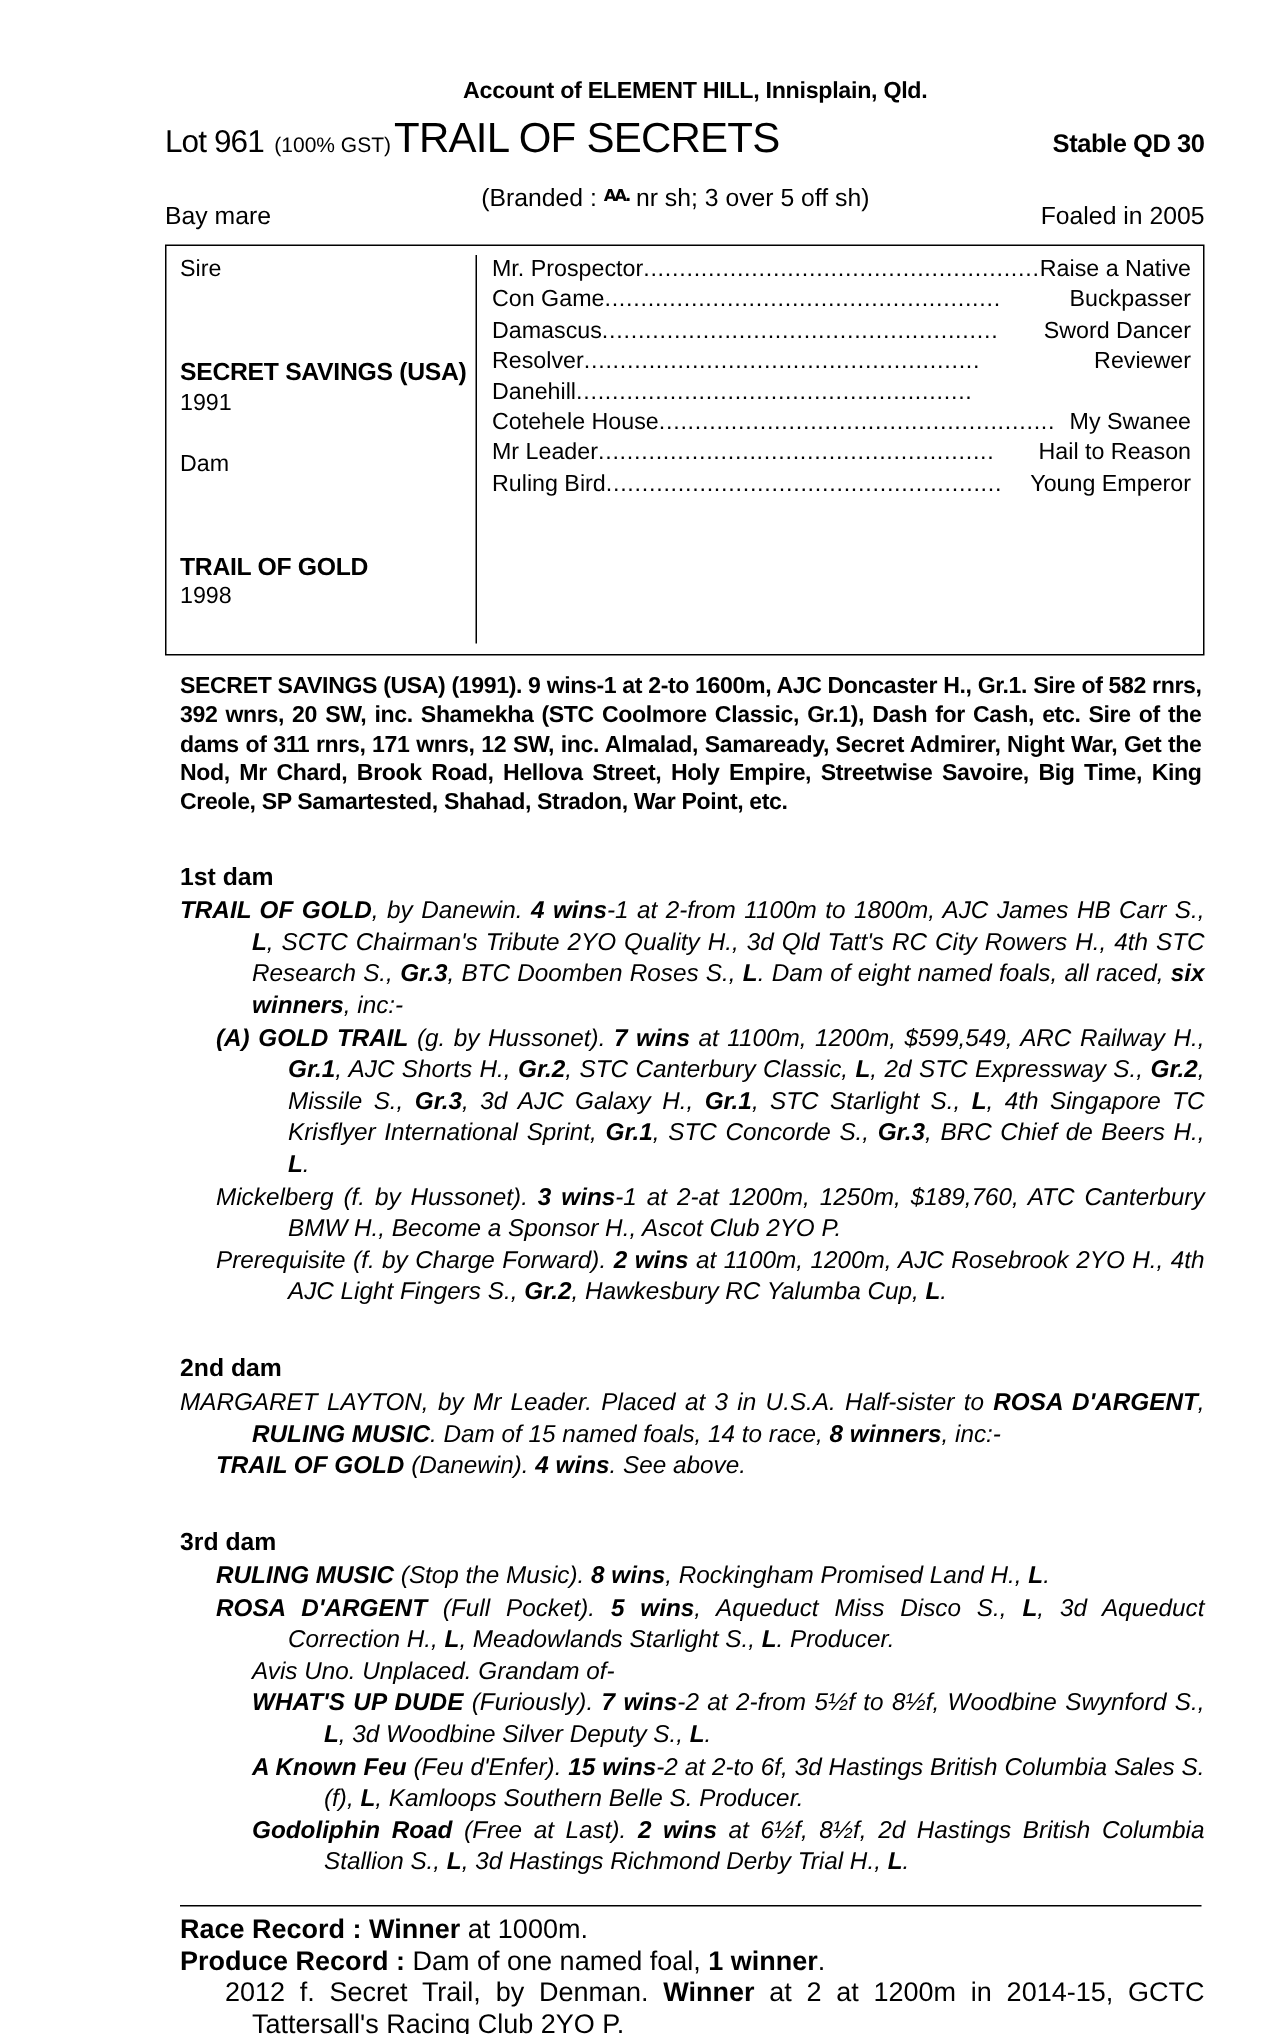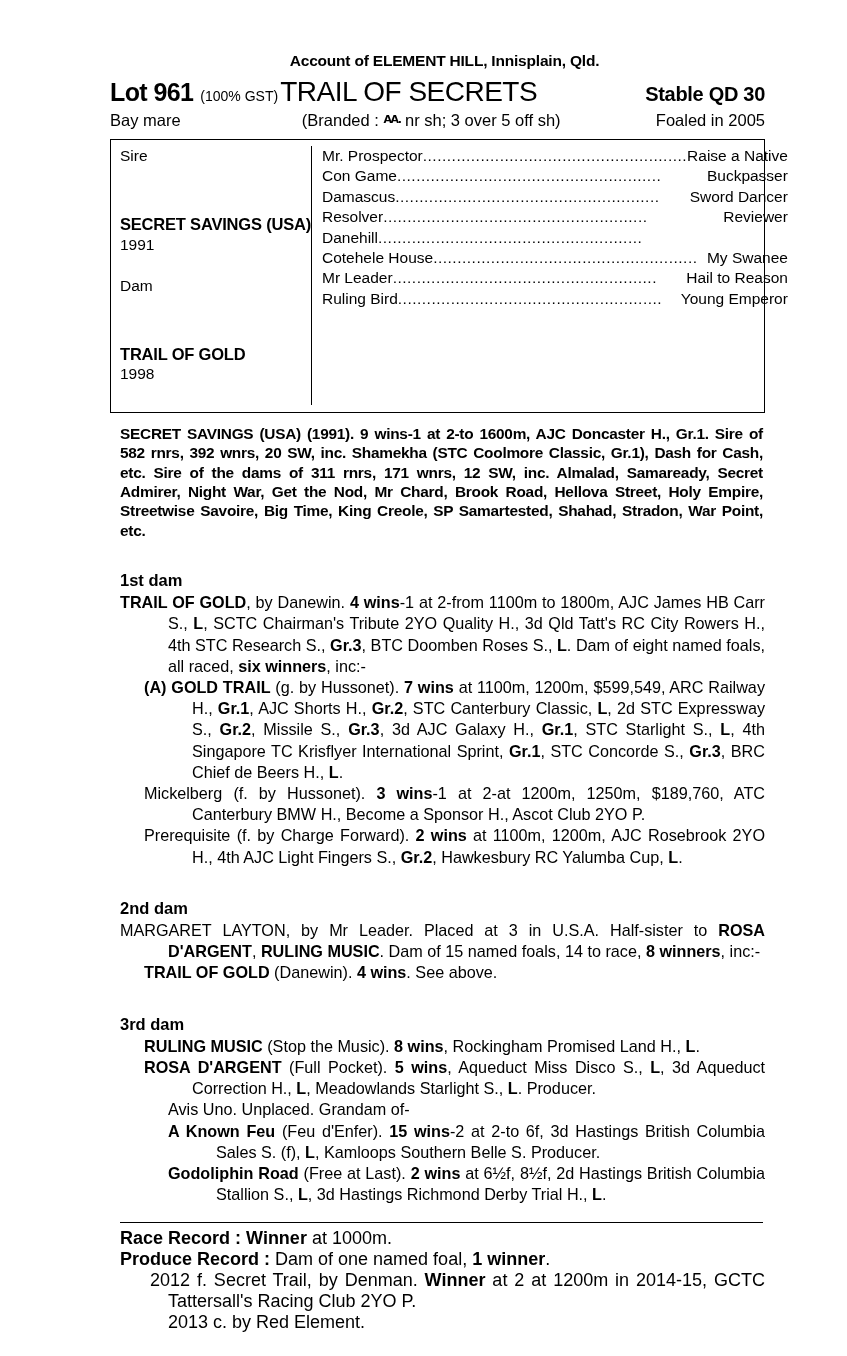--- a/index.html
+++ b/index.html
@@ -12,71 +12,71 @@
     height: 1356px;
     font-family: "Liberation Sans", sans-serif;
     color: #000000;
     -webkit-font-smoothing: antialiased;
   }
   .page {
     position: relative;
     width: 847px;
     height: 1356px;
     box-sizing: border-box;
-    padding: 52px 82px 0 110px;
+    padding: 52px 44px 0 110px;
   }
 
   
   .account-line {
     text-align: center;
     font-weight: bold;
     font-size: 15.5px;
     letter-spacing: -0.2px;
     margin: 0 0 6px 0;
     padding-left: 14px;
   }
   .lot-row {
     display: flex;
     align-items: baseline;
     margin: 0 0 3px 0;
   }
   .lot-no {
-    font-weight: bold;
-    font-size: 25px;
+    font-weight: normal;
+    font-size: 21px;
     letter-spacing: -0.6px;
     white-space: nowrap;
   }
   .gst {
     font-size: 14px;
     margin-left: 7px;
     white-space: nowrap;
   }
   .horse-name {
     font-weight: normal;
     font-size: 28px;
     letter-spacing: -0.5px;
     margin-left: 2px;
     white-space: nowrap;
   }
   .stable {
     font-weight: bold;
-    font-size: 20px;
+    font-size: 17px;
     margin-left: auto;
     white-space: nowrap;
     letter-spacing: -0.3px;
   }
   .desc-row {
     display: flex;
     align-items: flex-end;
     font-size: 16.5px;
     margin: 0 0 9px 0;
   }
   .desc-colour { white-space: nowrap; }
   .desc-brand {
-    margin: 0 auto;
+    margin: 12px auto;
     white-space: nowrap;
     padding-left: 26px;
   }
   .brand-glyph {
     font-family: "DejaVu Sans", sans-serif;
     font-weight: bold;
     font-size: 11px;
     letter-spacing: -1.5px;
     position: relative;
     top: -3px;
@@ -149,20 +149,21 @@
     font-weight: bold;
     font-size: 16.5px;
     margin-top: 30px;
     margin-bottom: 1px;
     padding-left: 10px;
   }
   .para {
     text-align: justify;
     padding-left: 10px;
     text-indent: 0;
+    font-style: italic;
   }
   .lvl1 { padding-left: 58px;  text-indent: -48px; }
   .lvl2 { padding-left: 82px;  text-indent: -48px; }
   .lvl3 { padding-left: 106px; text-indent: -48px; }
   .nohang { text-indent: 0; }
   b { font-weight: bold; }
 
   
   .rule {
     border-top: 1.6px solid #000;
@@ -294,20 +295,23 @@
     <div class="dam-head">3rd dam</div>
 
     <div class="para lvl2 just">
       <b>RULING MUSIC</b><span> (Stop the Music). <b>8 wins</b>, Rockingham Promised Land H., <b>L</b>.</span>
     </div>
     <div class="para lvl2 just">
       <b>ROSA D'ARGENT</b><span> (Full Pocket). <b>5 wins</b>, Aqueduct Miss Disco S., <b>L</b>, 3d Aqueduct Correction H., <b>L</b>, Meadowlands Starlight S., <b>L</b>. Producer.</span>
     </div>
     <div class="para lvl1 nohang">Avis Uno. Unplaced. Grandam of-</div>
     <div class="para lvl3 just">
+      <b>WHAT'S UP DUDE</b><span> (Furiously). <b>7 wins</b>-2 at 2-from 5½f to 8½f, Woodbine Swynford S., <b>L</b>, 3d Woodbine Silver Deputy S., <b>L</b>.</span>
+    </div>
+    <div class="para lvl3 just">
       <b>A Known Feu</b><span> (Feu d'Enfer). <b>15 wins</b>-2 at 2-to 6f, 3d Hastings British Columbia Sales S. (f), <b>L</b>, Kamloops Southern Belle S. Producer.</span>
     </div>
     <div class="para lvl3 just">
       <b>Godoliphin Road</b><span> (Free at Last). <b>2 wins</b> at 6½f, 8½f, 2d Hastings British Columbia Stallion S., <b>L</b>, 3d Hastings Richmond Derby Trial H., <b>L</b>.</span>
     </div>
   </div>
 
   <div class="rule"></div>
 
   <div class="rec-line">

